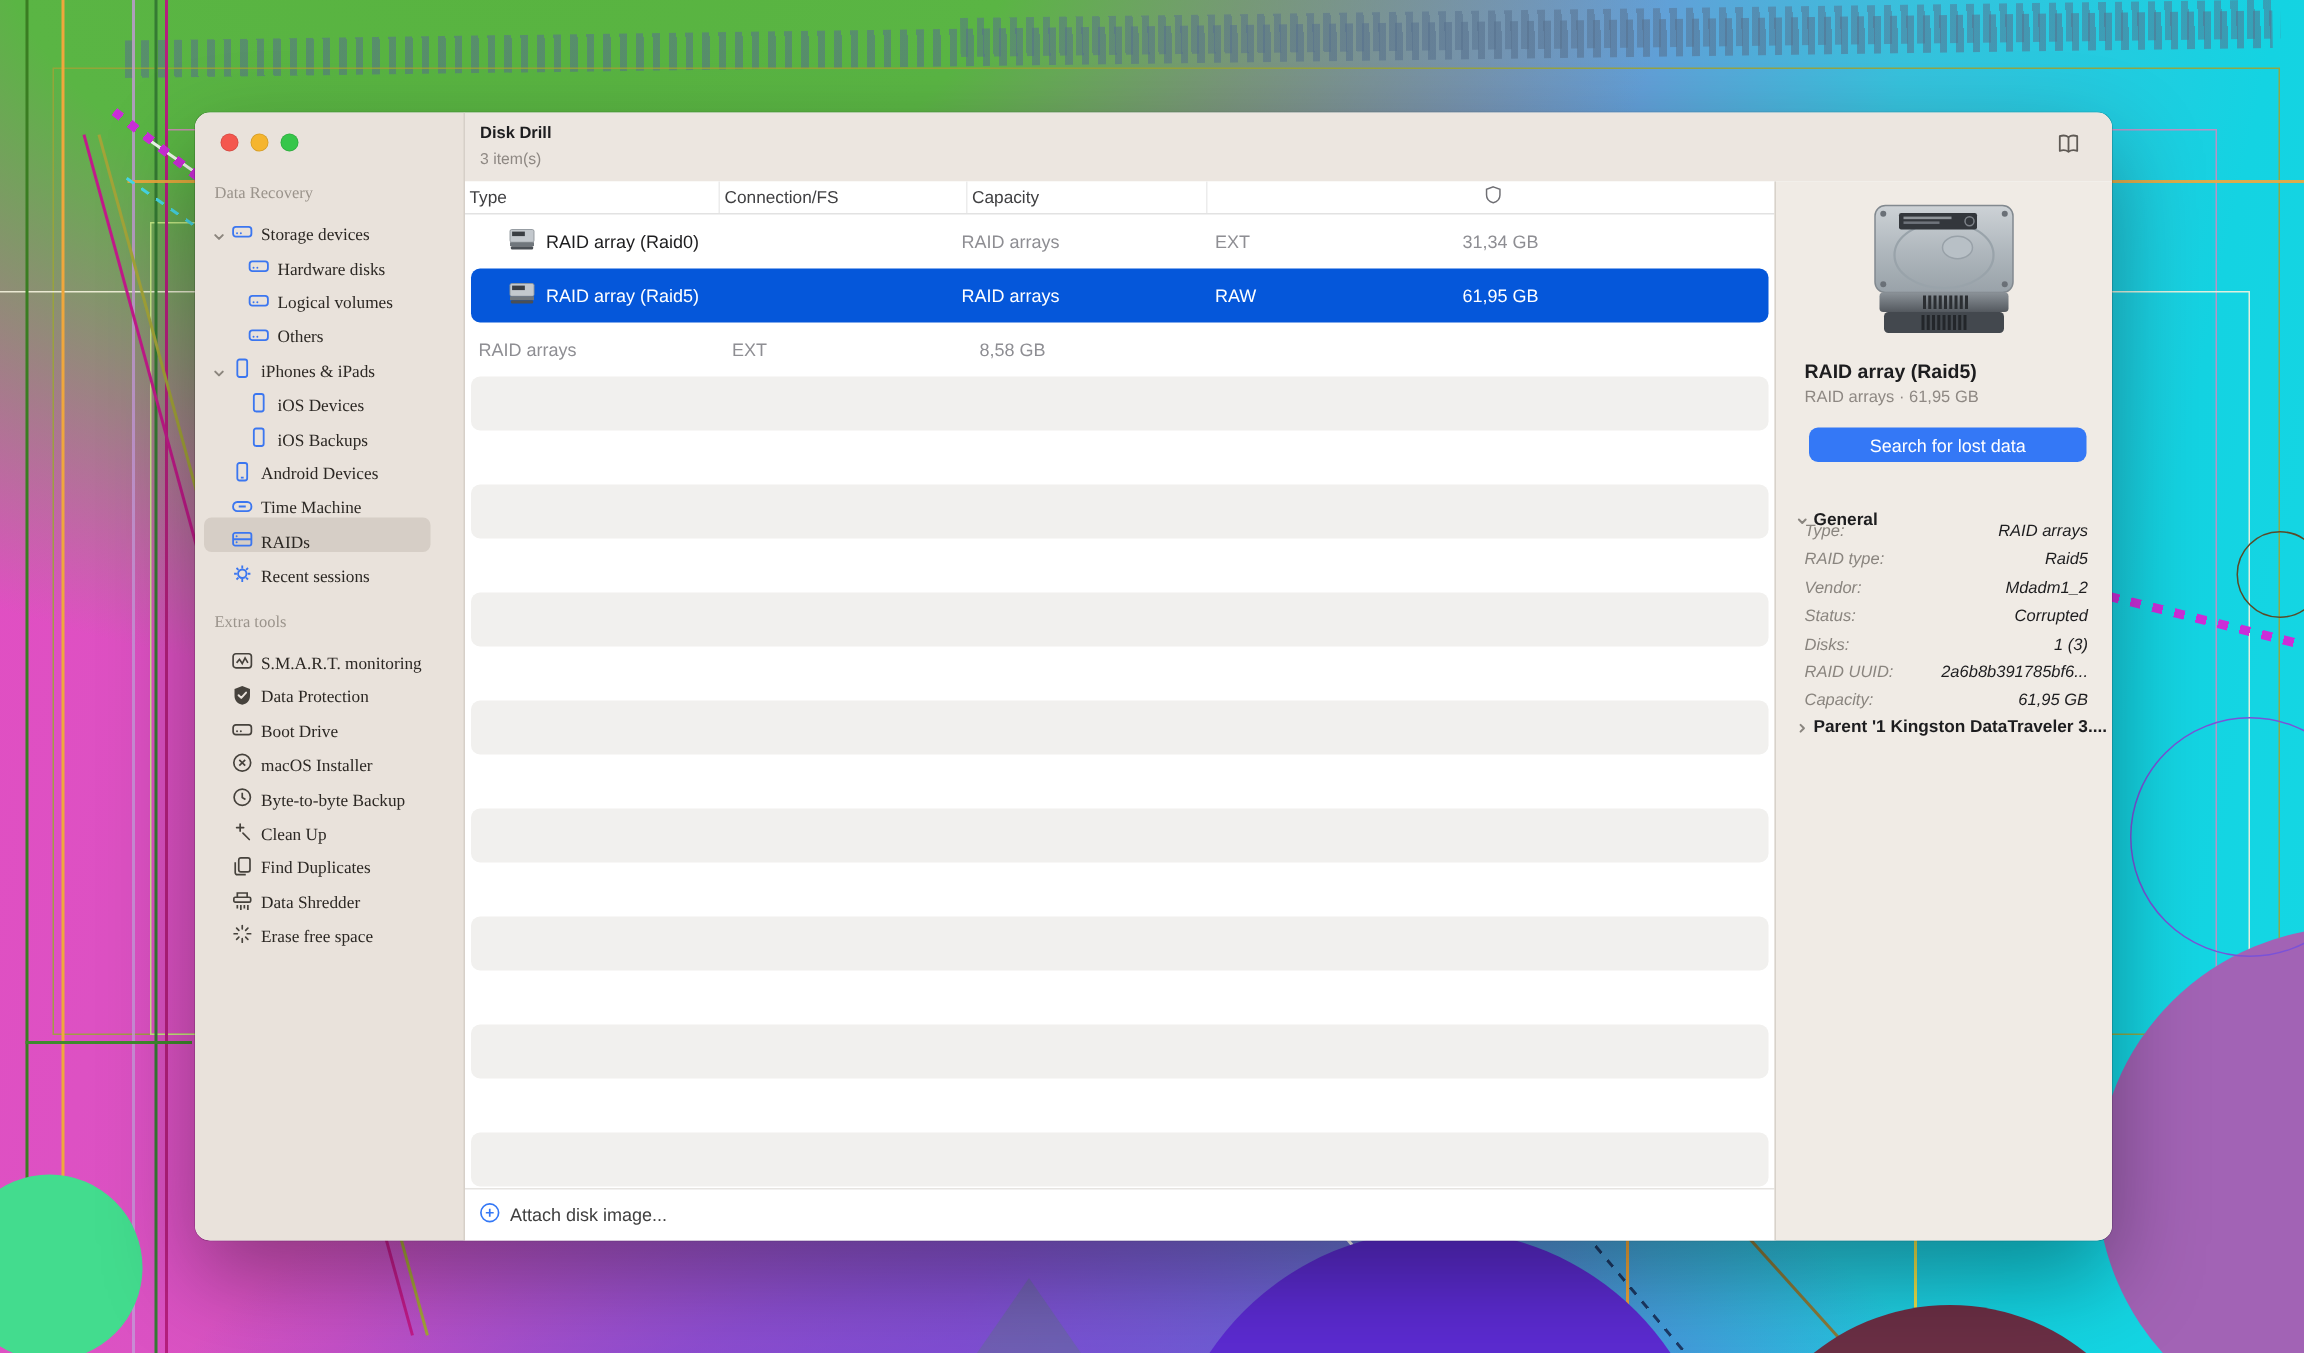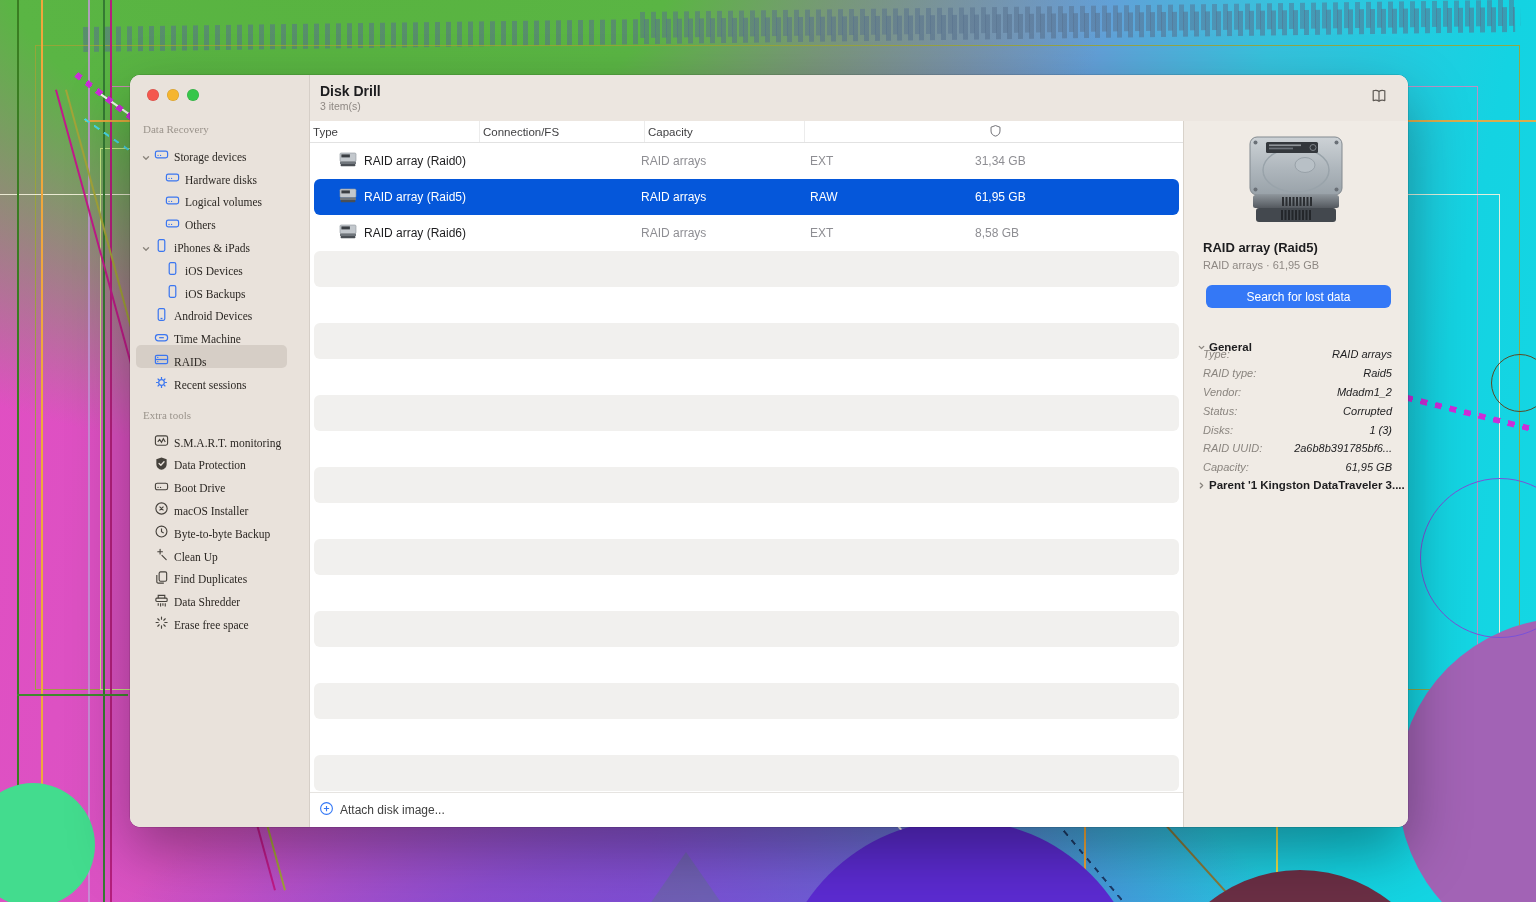--- a/index.html
+++ b/index.html
@@ -73,21 +73,21 @@
   .disk-art { position:absolute; top:14px; left:50%; transform:translateX(-50%); }
   .rp-title { position:absolute; top:119px; left:19px; font-size:13px; font-weight:700; color:#1d1d1f; }
   .rp-sub { position:absolute; top:138px; left:19px; font-size:11px; color:#8e8883; }
   .rp-btn { position:absolute; top:164px; left:22px; width:185px; height:23px; background:#3478f6; border-radius:6px; color:#fff; font-size:12px; display:flex; align-items:center; justify-content:center; cursor:pointer; }
   .rp-gen-h { position:absolute; top:220px; left:13px; display:flex; align-items:center; gap:3px; font-size:11.5px; font-weight:700; color:#1d1d1f; }
   .rp-rows { position:absolute; top:224px; left:19px; right:16px; }
   .rp-row { display:flex; justify-content:space-between; align-items:center; height:18.8px; font-size:11px;font-style:italic; }
   .rp-row .l { color:#8a857f; } .rp-row .v { color:#1d1d1f; }
   .rp-parent { position:absolute; top:358px; left:13px; display:flex; align-items:center; gap:3px; font-size:11.5px; font-weight:700; color:#1d1d1f; white-space:nowrap; }
 
-  .tb-title { position:absolute; left:10px; top:8px; font-size:14px; font-weight:700; color:#1d1d1f; }
+  .tb-title { position:absolute; left:10px; top:8px; font-size:11px; font-weight:700; color:#1d1d1f; }
   .tb-sub { position:absolute; left:10px; top:25px; font-size:10.5px; color:#8e8883; }
   .tb-book { position:absolute; right:20px; top:13px; color:#5f5a55; cursor:pointer; }
 </style>
 </head>
 <body>
 
 <div class="bg"></div>
 
 <div class="dec" style="left:83px;top:27px;width:1432px;height:25px;transform:rotate(-0.8deg);transform-origin:left top;background:repeating-linear-gradient(90deg,rgba(86,112,141,.55) 0 5px,transparent 5px 11px);"></div>
 <div class="dec" style="left:640px;top:12px;width:880px;height:26px;transform:rotate(-0.8deg);transform-origin:left top;background:repeating-linear-gradient(90deg,rgba(86,112,141,.5) 0 5px,transparent 5px 11px);"></div>
@@ -408,29 +408,20 @@
                 <rect x="1" y="9.5" width="16" height="2.6" fill="#70767c"></rect>
                 <rect x="1.6" y="12.1" width="14.8" height="2.2" rx=".8" fill="#4a4f55"></rect>
               </svg></span>
             <span>RAID array (Raid5)</span>
           </div>
         <div class="td td-type">RAID arrays</div>
         <div class="td td-fs">RAW</div>
         <div class="td td-cap">61,95 GB</div>
       </div>
       <div class="tr">
-        <div class="td td-name">
-            <span><svg width="18" height="15" viewBox="0 0 18 15">
-                <rect x="1" y="1" width="16" height="8.5" rx="1.2" fill="#c3c8cd" stroke="#8e959b" stroke-width=".6"></rect>
-                <rect x="2.4" y="2.4" width="8.5" height="3" fill="#3a3e43"></rect>
-                <rect x="1" y="9.5" width="16" height="2.6" fill="#70767c"></rect>
-                <rect x="1.6" y="12.1" width="14.8" height="2.2" rx=".8" fill="#4a4f55"></rect>
-              </svg></span>
-            <span>RAID array (Raid6)</span>
-          </div>
         <div class="td td-type">RAID arrays</div>
         <div class="td td-fs">EXT</div>
         <div class="td td-cap">8,58 GB</div>
       </div>
       <div class="tr alt"></div>
       <div class="tr"></div>
       <div class="tr alt"></div>
       <div class="tr"></div>
       <div class="tr alt"></div>
       <div class="tr"></div>

